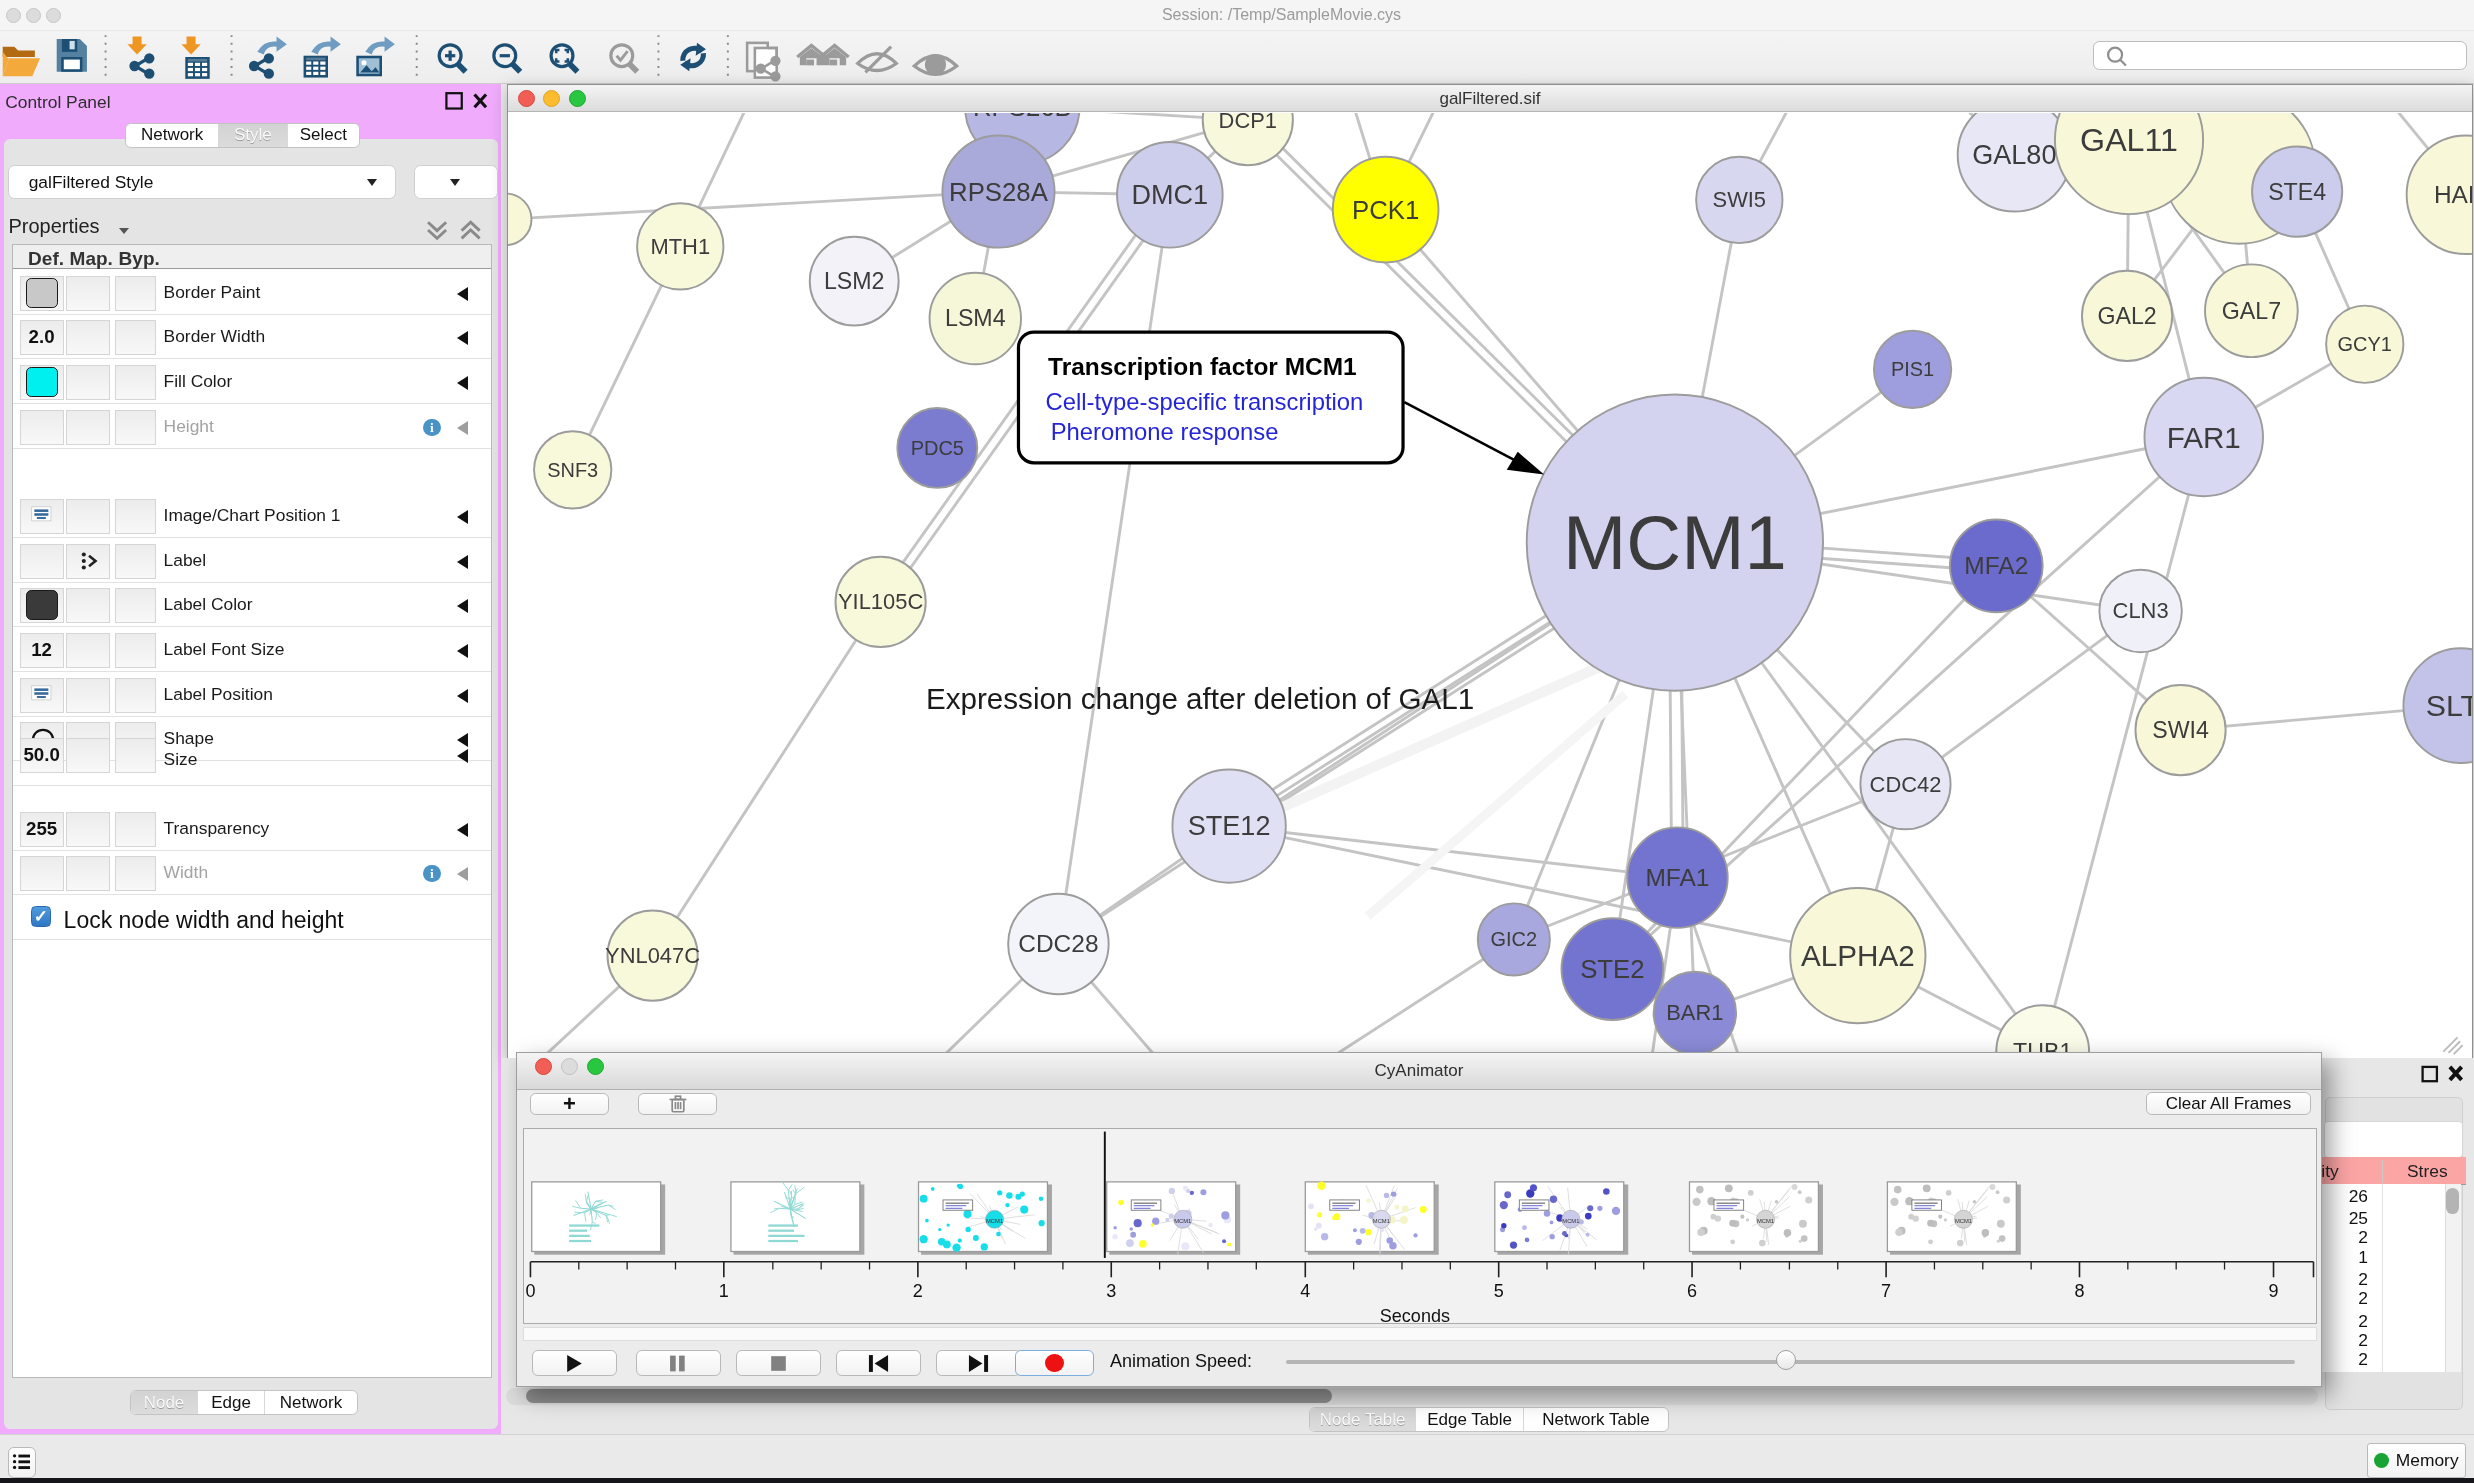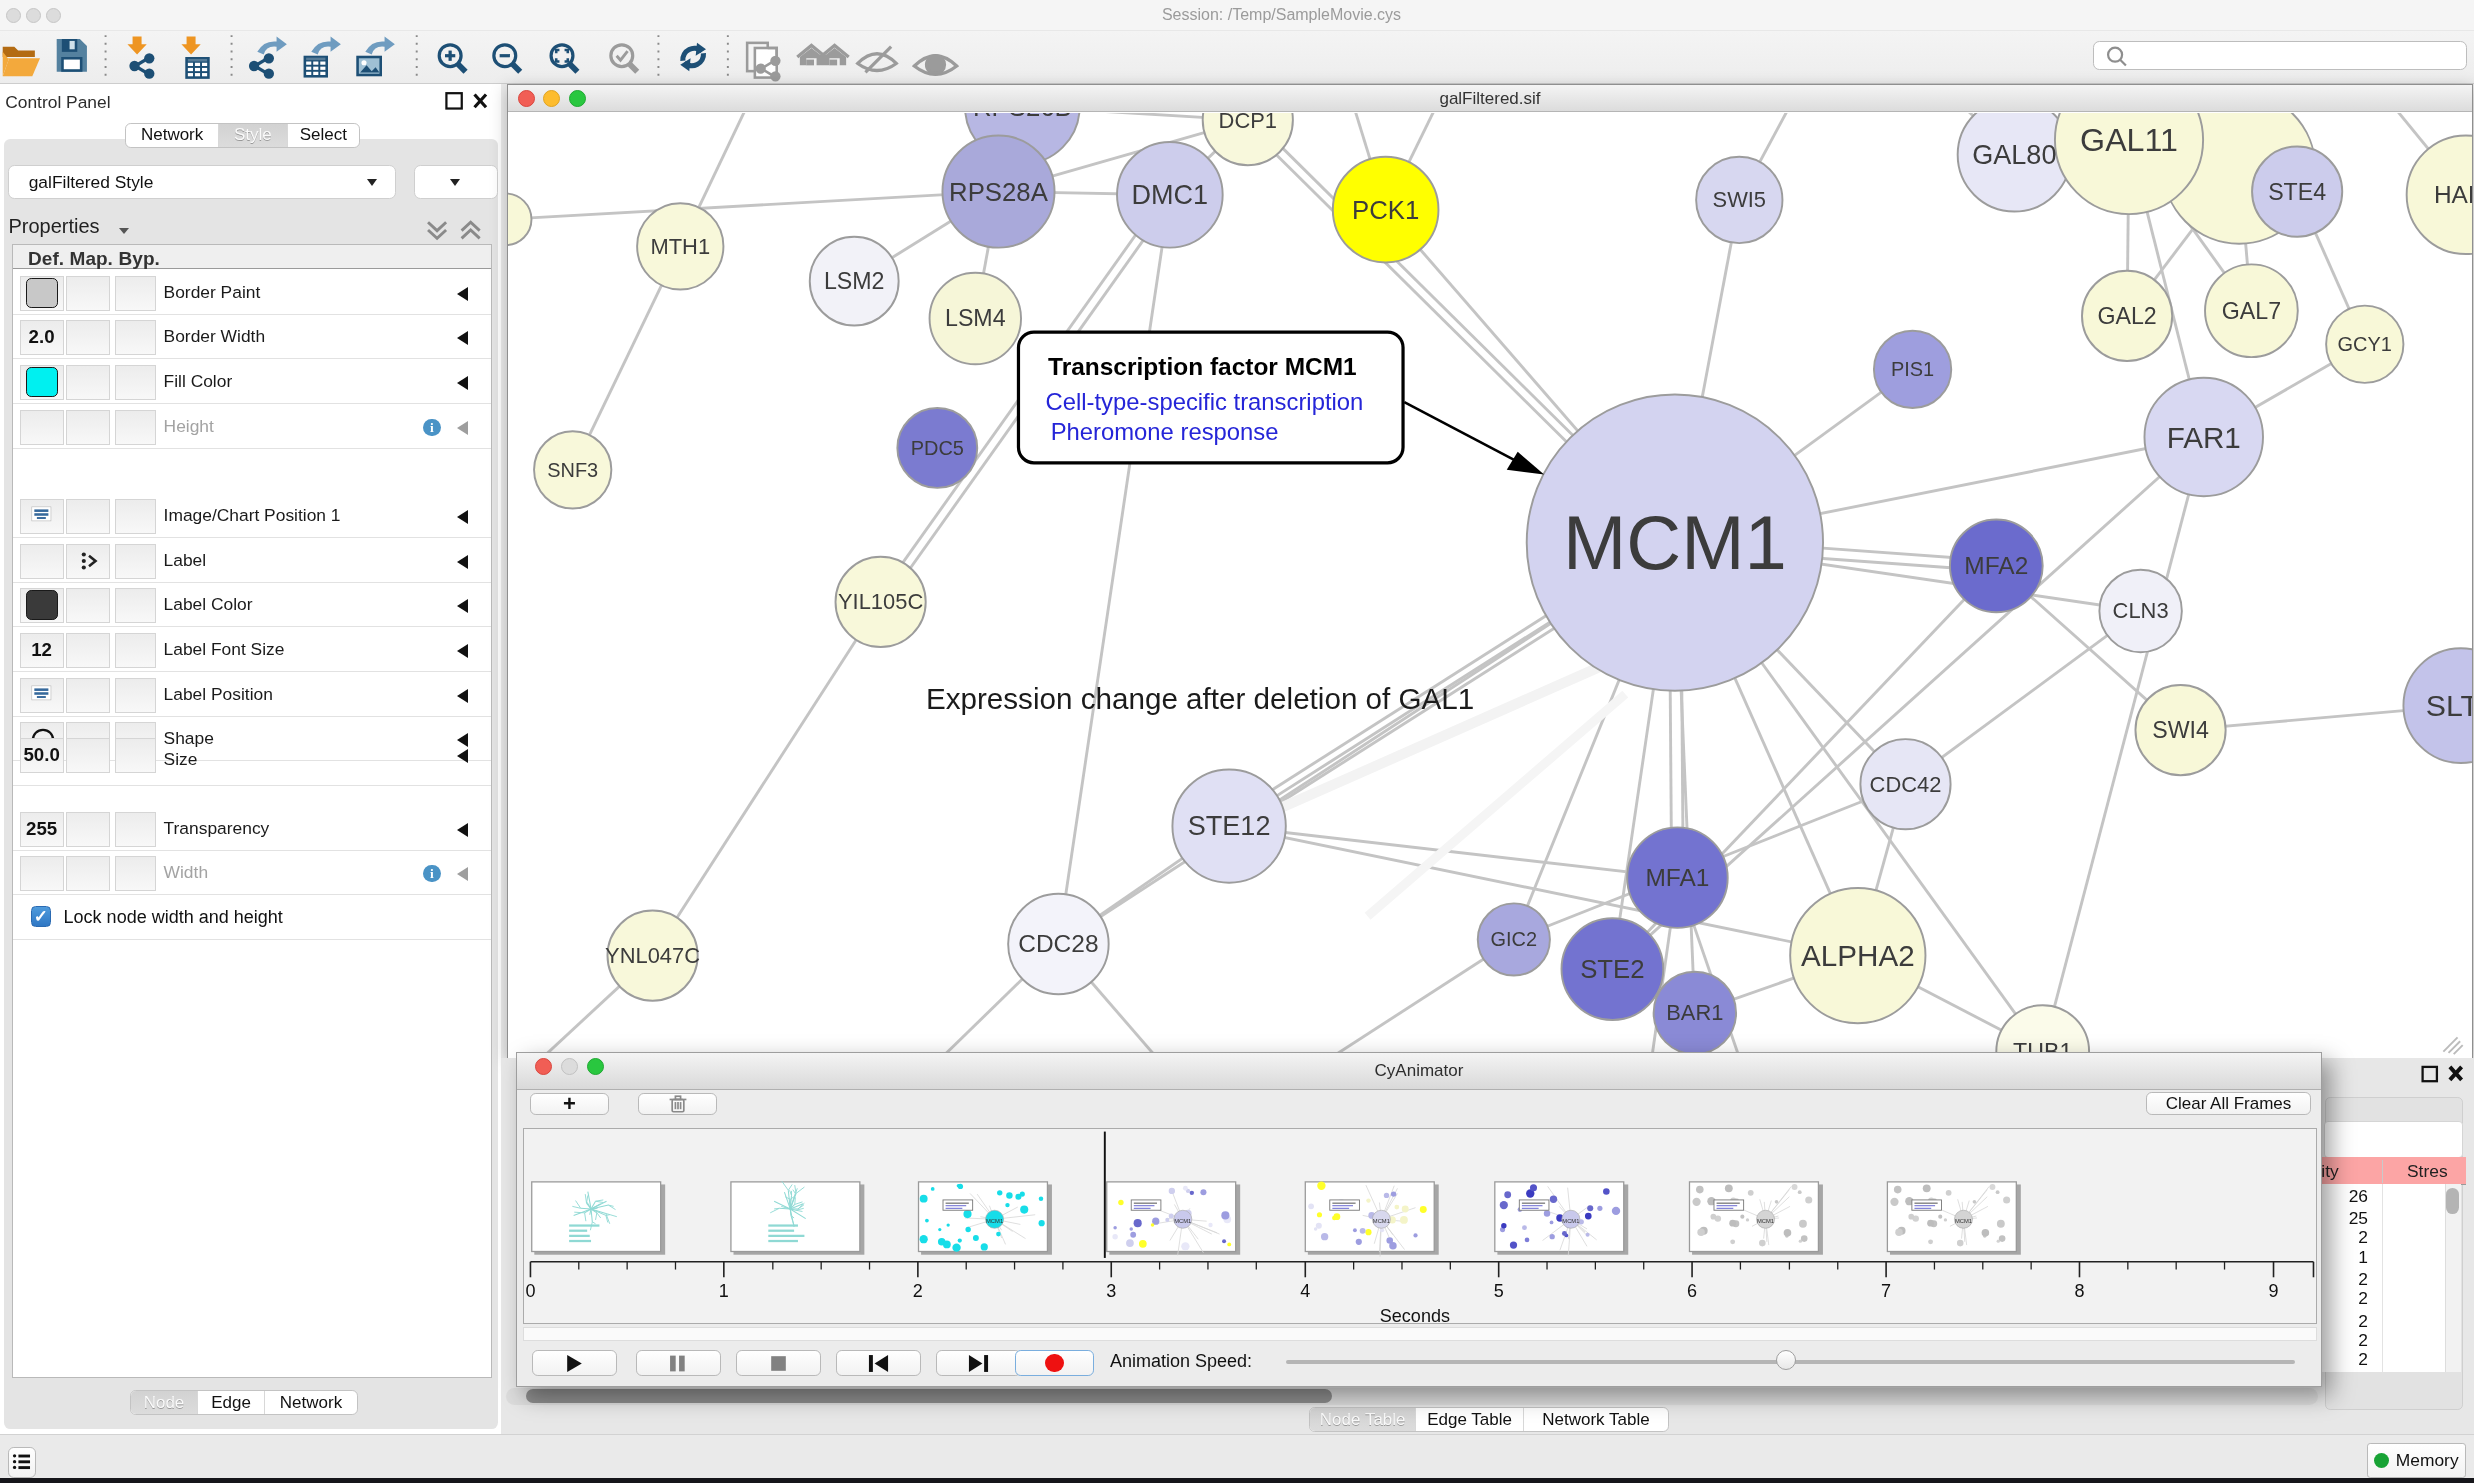--- a/index.html
+++ b/index.html
@@ -1,21 +1,21 @@
 <!DOCTYPE html>
 <html style="font-size:10.3px"><head><meta charset="utf-8"><style>
 *{margin:0;padding:0;box-sizing:border-box}
 html,body{width:2475px;height:1484px;font-family:"Liberation Sans",sans-serif;background:#ececec;overflow:hidden}
 #titlebar{position:absolute;left:0;top:0;width:2475px;height:30px;background:#f5f5f5}
 #titlebar .tl{position:absolute;top:7.7px;width:15px;height:15px;border-radius:50%;background:#dcdcdc;border:0.6px solid #c6c6c6}
 #titlebar .ttext{position:absolute;left:44px;width:100%;text-align:center;top:5.8px;font-size:16px;color:#9b9b9b}
 #toolbar{position:absolute;left:0;top:30px;width:2475px;height:54px;background:linear-gradient(#f4f4f4,#ededed);border-bottom:1.3px solid #cdcdcd;border-top:0.6px solid #e8e8e8}
 #search{position:absolute;left:2093px;top:41px;width:374px;height:29px;background:#fff;border:1.3px solid #bdbdbd;border-radius:6.4px}
 
-#cpanel{position:absolute;left:0;top:84px;width:501px;height:1350px;background:#ffffff}
+#cpanel{position:absolute;left:0;top:84px;width:501px;height:1350px;background:#f0abfc}
 #cpanel .hdr{position:absolute;left:5.2px;top:7.7px;font-size:17.4px;color:#2d2d2d}
 .seg{position:absolute;display:flex;border:0.6px solid #c3c3c3;border-radius:5.8px;overflow:hidden;background:#fff}
 .seg div{font-size:17px;color:#111;display:flex;align-items:center;justify-content:center;border-left:0.6px solid #d8d8d8}
 .seg div:first-child{border-left:none}
 .seg .on{background:linear-gradient(#d2d2d2,#dcdcdc);color:#fafafa;text-shadow:0 0.6px 0.6px #999}
 #combo{position:absolute;left:8.4px;top:81px;width:388px;height:34px;background:#fff;border:0.6px solid #cfcfcf;border-radius:6.4px;font-size:17.4px;color:#111;line-height:32px;padding-left:19.3px}
 #combobtn{position:absolute;left:414px;top:81px;width:84px;height:34px;background:#fff;border:0.6px solid #cfcfcf;border-radius:6.4px}
 .carety{position:absolute;width:0;height:0;border-left:7px solid transparent;border-right:7px solid transparent;border-top:9px solid #222}
 #propcard{position:absolute;left:11.6px;top:160px;width:480px;height:1134px;background:#fff;border:1.3px solid #b9b9b9}
 #prophdr{position:absolute;left:8.4px;top:131px;font-size:20px;color:#222}
@@ -26,21 +26,21 @@
 .pval{position:absolute;left:7px;width:44px;top:4.5px;height:35px;font-size:18.7px;font-weight:bold;color:#111;display:flex;align-items:center;justify-content:center}
 .picon{position:absolute;left:16px;top:9px}
 .micon{position:absolute;left:63px;top:9px}
 .plabel{position:absolute;left:151px;top:0;height:100%;display:flex;align-items:center;font-size:17.4px;color:#1a1a1a}
 .plabel.dis{color:#a3a3a3}
 .parrow{position:absolute;right:23px;top:15.5px;width:0;height:0;border-top:7px solid transparent;border-bottom:7px solid transparent;border-right:11px solid #111}
 .parrow.gray{border-right-color:#9e9e9e}
 .pinfo{position:absolute;right:50px;top:13.5px;width:17.4px;height:17.4px;border-radius:50%;background:#4a93c6;color:#fff;font-size:13.5px;font-weight:bold;font-family:"Liberation Serif",serif;text-align:center;line-height:17.4px}
 #lockrow{position:absolute;left:0;top:652px;width:478px;height:43px;border-bottom:0.6px solid #e2e2e2}
 #lockbox{position:absolute;left:18px;top:9px;width:20.6px;height:20.6px;background:linear-gradient(#4f9bdc,#2f77c4);border-radius:4.5px;border:0.6px solid #2a6ab2;color:#fff;font-size:17px;font-weight:bold;text-align:center;line-height:20.6px}
-#locklabel{position:absolute;left:51px;top:10.3px;font-size:18px;color:#111}
+#locklabel{position:absolute;left:51px;top:10.3px;font-size:23px;color:#111}
 
 #netwin{position:absolute;left:507px;top:84px;width:1966px;height:974px;background:#fff;border:0.6px solid #8f8f8f;box-shadow:0 3.9px 15.5px rgba(0,0,0,.25)}
 #nettitle{position:absolute;left:0;top:0;width:100%;height:27px;background:linear-gradient(#f4f4f4,#dcdcdc);border-bottom:0.6px solid #b5b5b5}
 .light{position:absolute;top:5.2px;width:17px;height:17px;border-radius:50%}
 .wtitle{position:absolute;width:100%;text-align:center;top:3.9px;font-size:17px;color:#333}
 #netcontent{position:absolute;left:0;top:28px;width:1964px;height:945px;overflow:hidden;background:#fff}
 
 #south{position:absolute;left:501px;top:1058px;width:1973px;height:376px;background:#e7e7e7}
 
 #cywin{position:absolute;left:516px;top:1052px;width:1806px;height:335px;background:#ececec;border:0.6px solid #9e9e9e;box-shadow:9px 9px 22px rgba(0,0,0,.38)}

